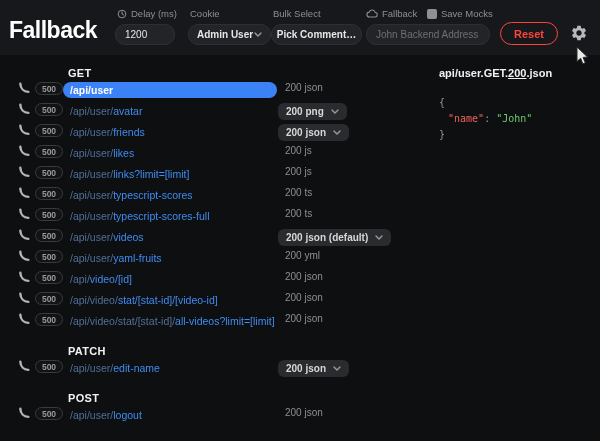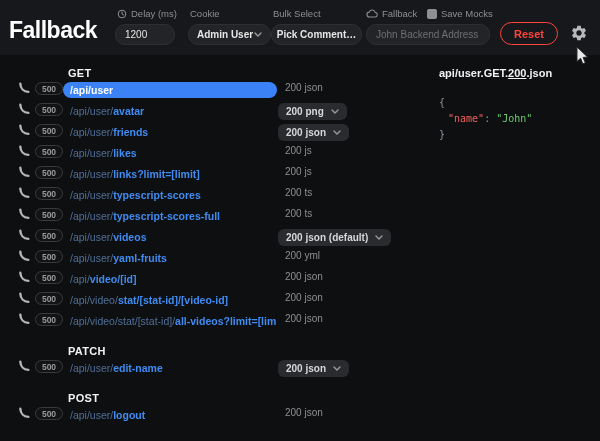--- a/index.html
+++ b/index.html
@@ -69,21 +69,21 @@
     border:1px solid #3a3b3e; border-radius:7px; background:rgba(255,255,255,0.02);
     color:#9b9b9e; font-size:8.5px; font-weight:bold;
     display:flex; align-items:center; justify-content:center;
   }
   .route-cell {
     flex:0 0 214px; height:16px; display:flex; align-items:center;
     padding-left:7px; border-radius:8px;
     font-size:10.5px; white-space:nowrap; overflow:hidden;
   }
   .route-cell .pfx { color:var(--link-dim); }
-  .route-cell .seg { color:var(--link-bright); font-weight:700; }
+  .route-cell .seg { color:var(--link-bright); font-weight:400; }
   .route-cell.selected { background:var(--accent-blue); }
   .route-cell.selected .pfx, .route-cell.selected .seg { color:#fff; font-weight:600; }
   .status-cell { flex:1; display:flex; align-items:center; }
   .status-text { margin-left:8px; color:#8f8f92; font-size:10px; }
   .status-select {
     margin-left:1px; height:17px; padding:0 8px;
     background:#2a2b2e; border-radius:6px;
     display:inline-flex; align-items:center; gap:7px;
     color:#d8d8da; font-size:10px; font-weight:600; white-space:nowrap;
   }

